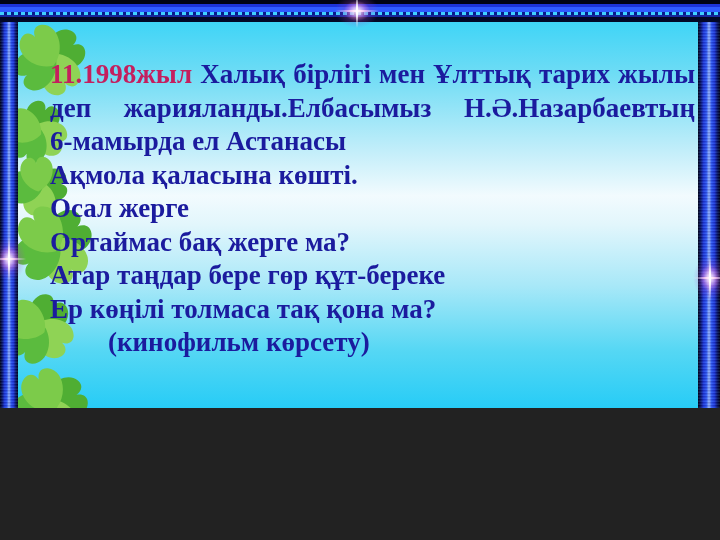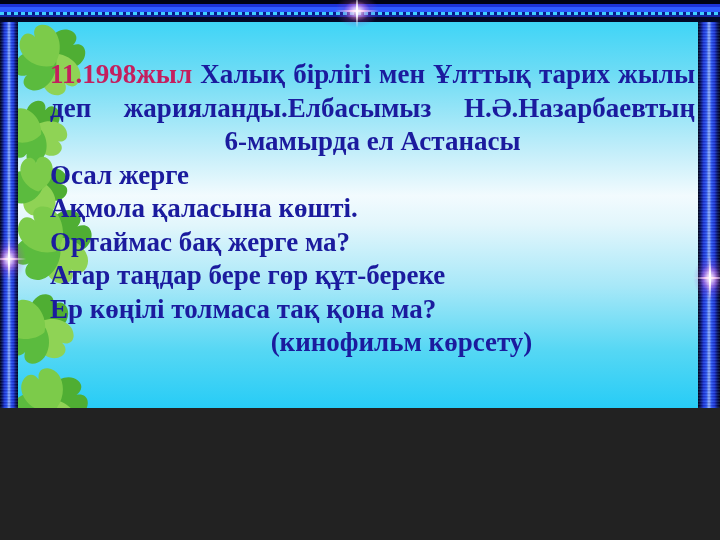--- a/index.html
+++ b/index.html
@@ -47,22 +47,22 @@
   }
   
   .clover{position:absolute;z-index:5;}
   
   .textblock{
     position:absolute;z-index:20;left:50px;top:58px;width:645px;
     font-size:27px;line-height:33.5px;font-weight:bold;color:#1b1b9e;
   }
   .line{white-space:nowrap;}
   .line.justify{white-space:normal;text-align:justify;text-align-last:justify;}
-  .line.right{text-align:center;}
-  .line.indent{padding-left:58px;text-align:center;}
+  .line.right{text-align:left;}
+  .line.indent{padding-left:58px;}
   .year{color:#c41f5e;}
 </style>
 </head>
 <body>
 
 <div class="slide">
 
   <svg width="0" height="0" style="position:absolute" aria-hidden="true">
     <defs>
       <symbol id="clover" viewBox="-40 -40 80 80">
@@ -93,22 +93,22 @@
       <use href="#clover"></use>
     </svg>
   <svg class="clover" style="left:-8px;top:444px;width:74px;height:74px;transform:rotate(-5deg)">
       <use href="#clover"></use>
     </svg>
 
   <div class="textblock">
     <div class="line justify"><span class="year">11.1998жыл</span> <span>Халық бірлігі мен Ұлттық тарих жылы</span></div>
     <div class="line justify">деп жарияланды.Елбасымыз Н.Ә.Назарбаевтың</div>
     <div class="line right">6-мамырда ел Астанасы</div>
+    <div class="line">Ақмола қаласына көшті.</div>
     <div class="line">Осал жерге</div>
-    <div class="line">Ақмола қаласына көшті.</div>
     <div class="line">Ортаймас бақ жерге ма?</div>
     <div class="line">Атар таңдар бере гөр құт-береке</div>
     <div class="line">Ер көңілі толмаса тақ қона ма?</div>
     <div class="line indent">(кинофильм көрсету)</div>
   </div>
 
   <div class="bar bar-top"></div>
   <div class="bar bar-bottom"></div>
   <div class="bar bar-side bar-left"></div>
   <div class="bar bar-side bar-right"></div>

